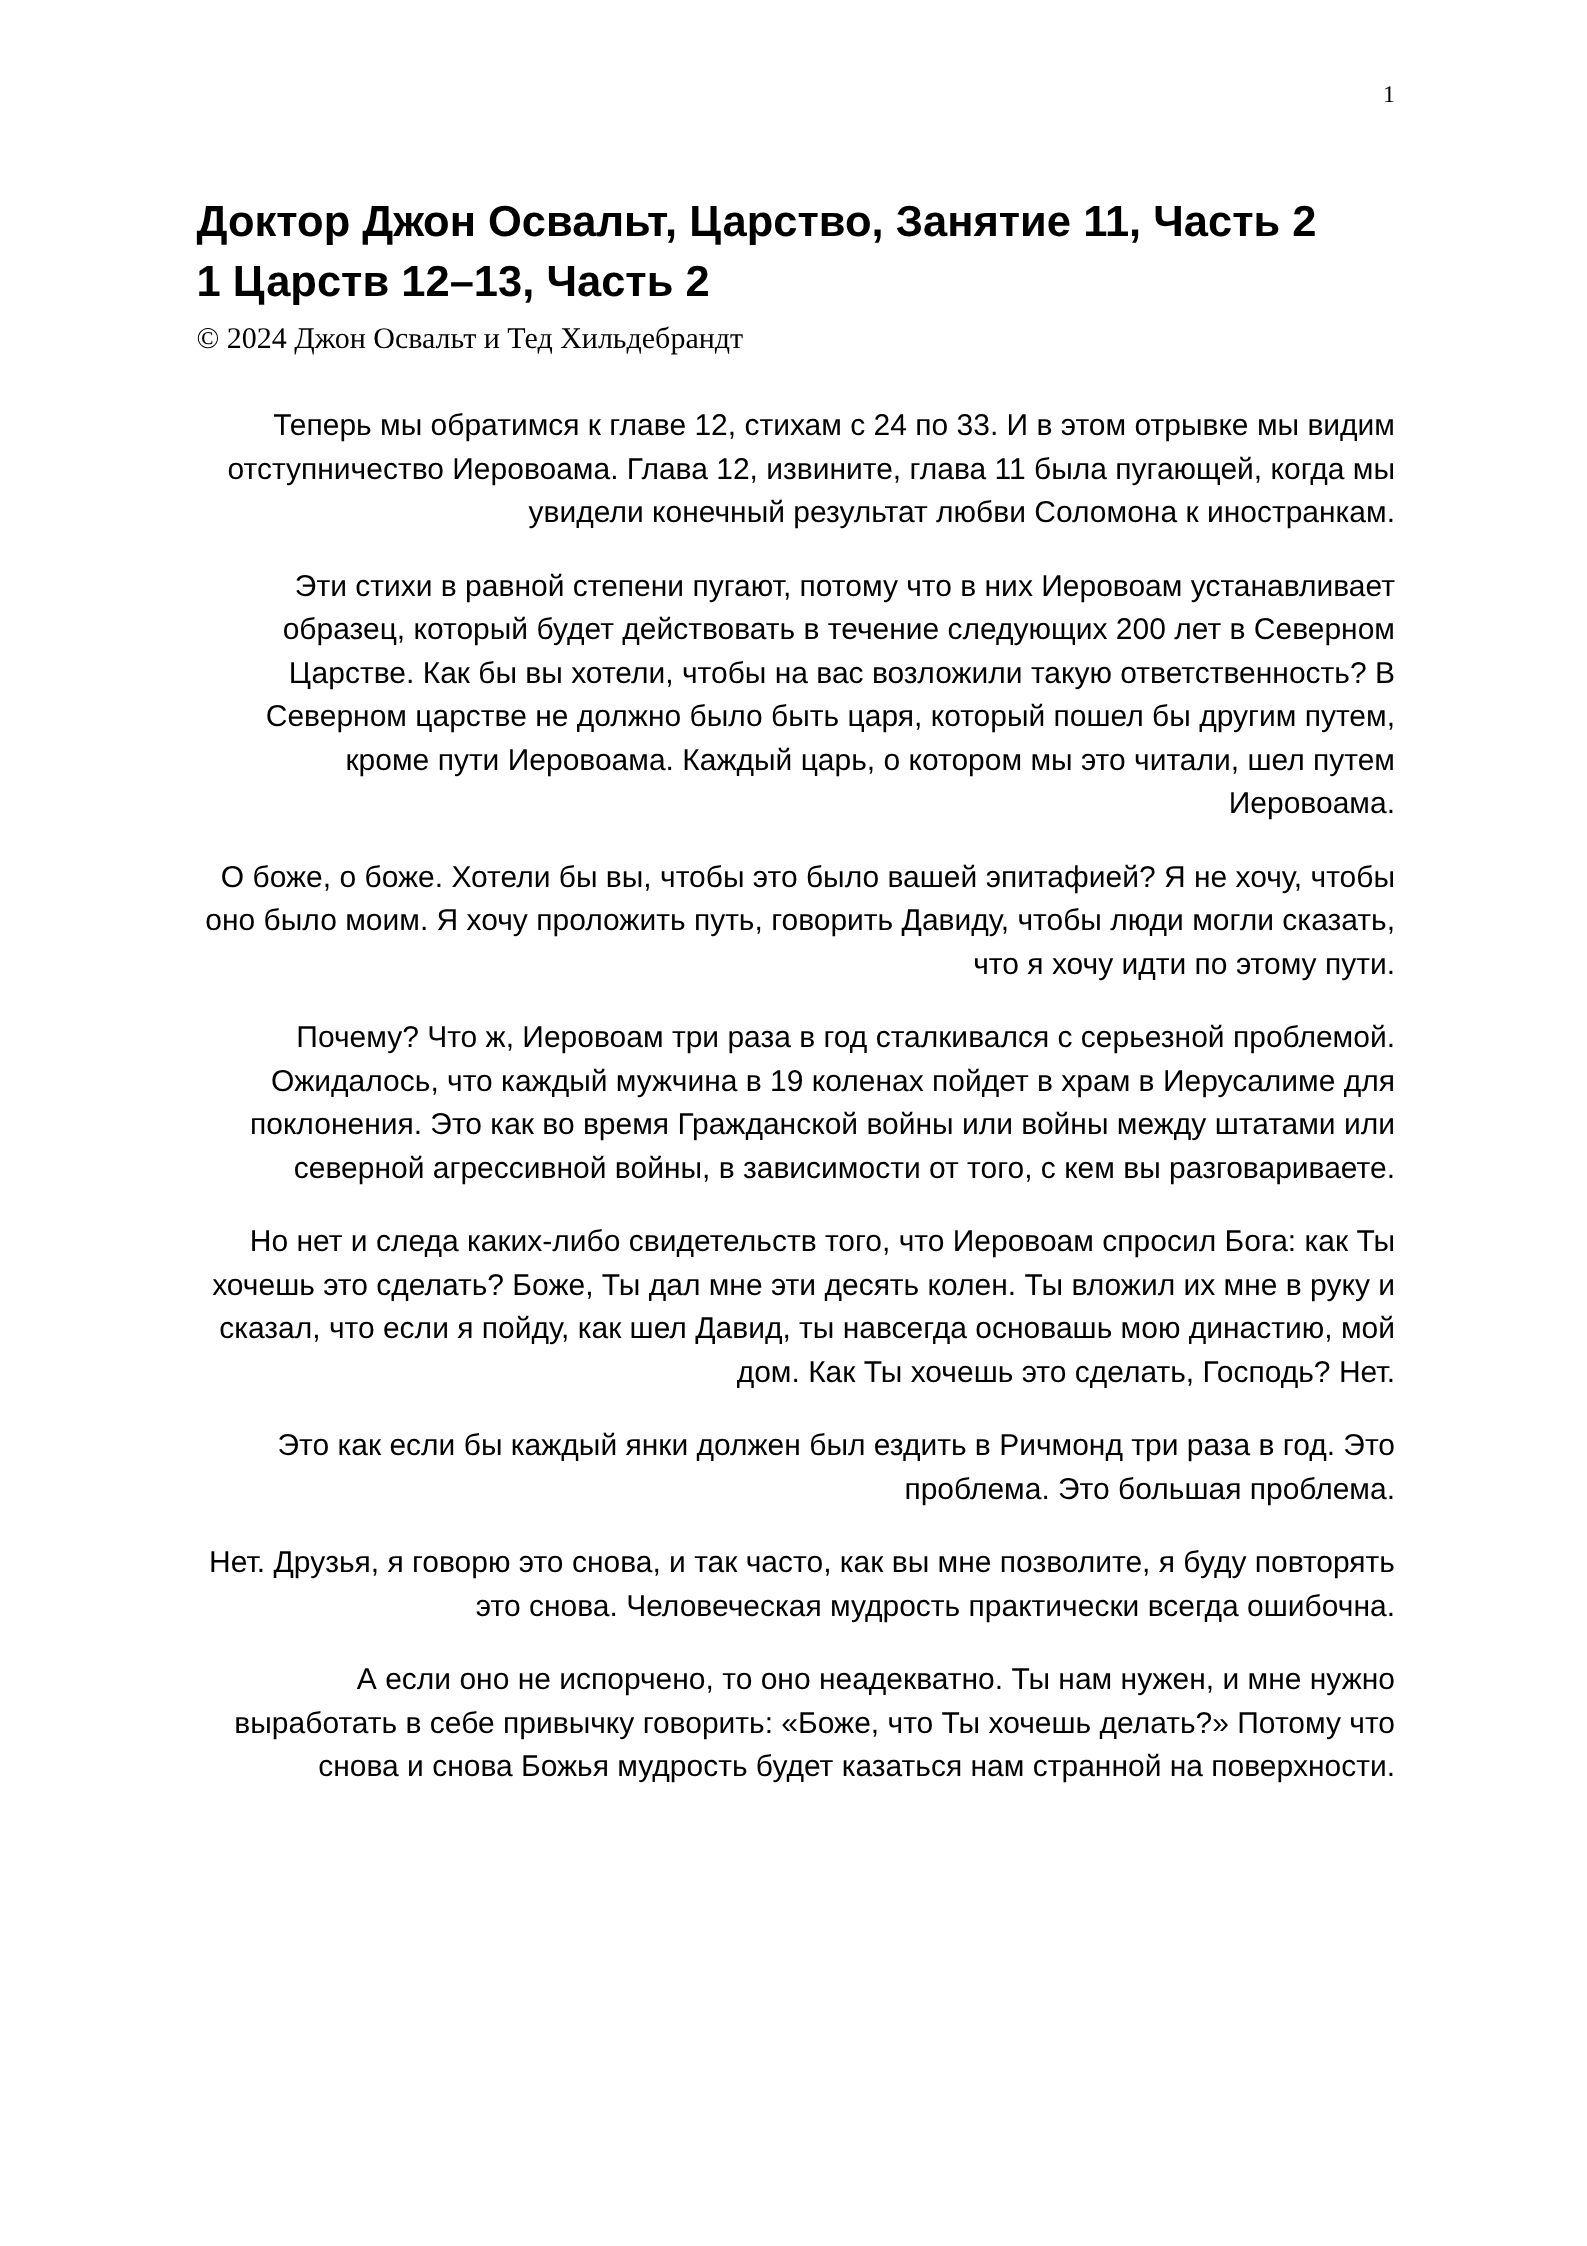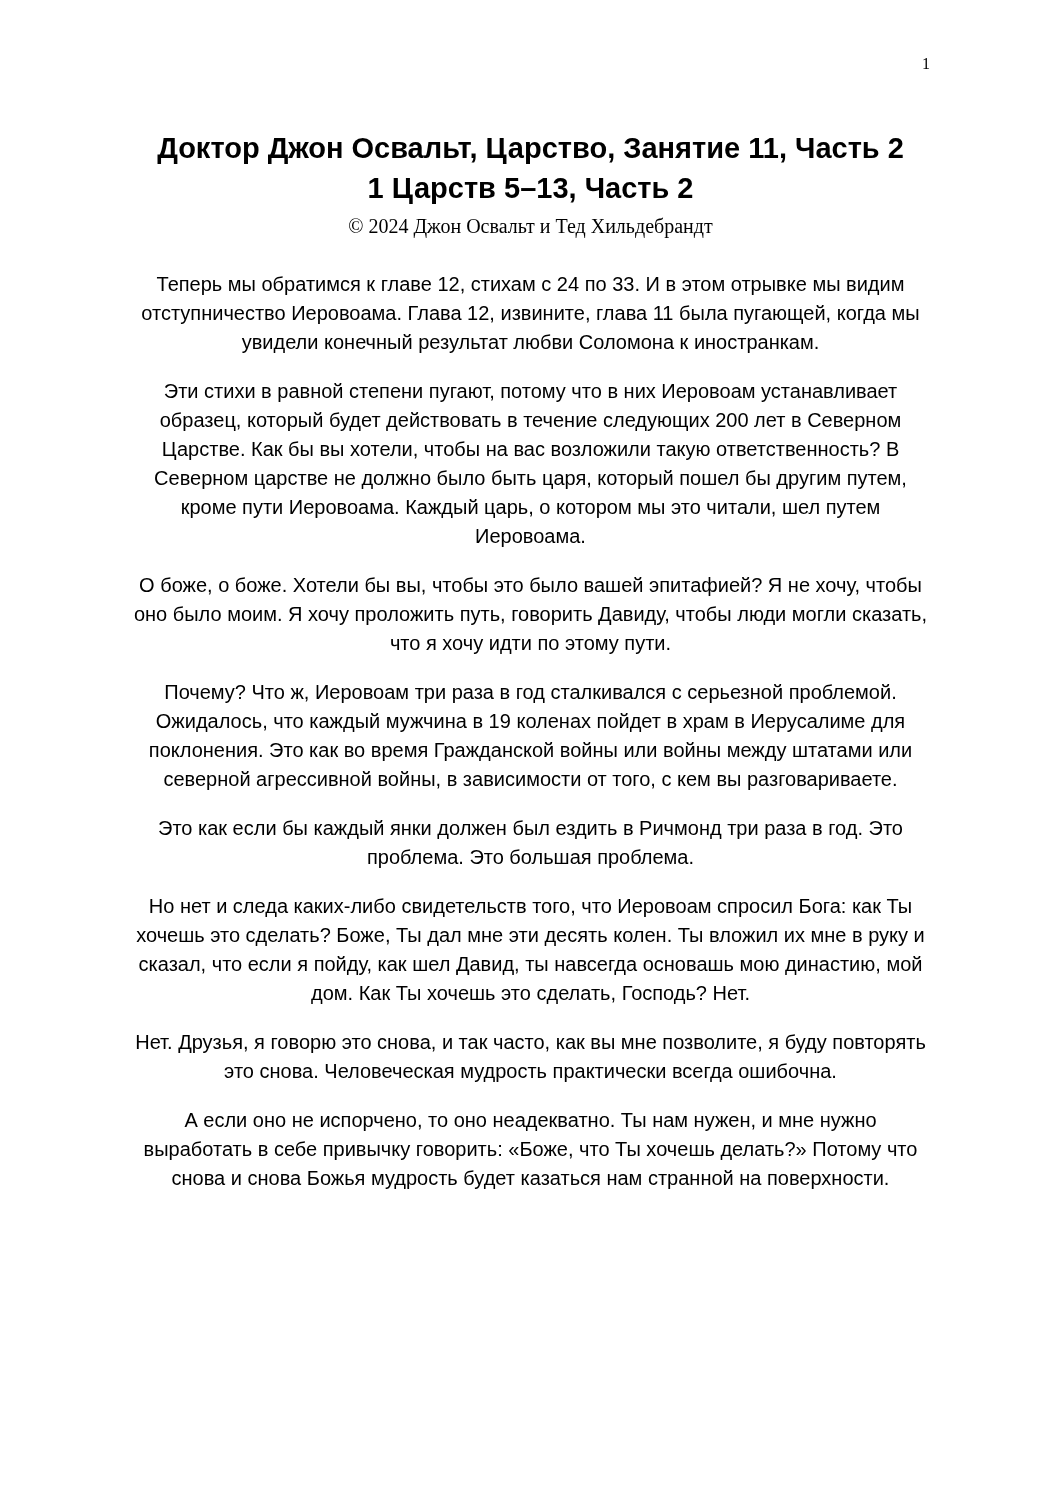--- a/index.html
+++ b/index.html
@@ -22,60 +22,59 @@
     background: #ffffff;
   }
   .page-number {
     text-align: right;
     font-family: "Liberation Serif", serif;
     font-size: 16px;
     line-height: 1;
     margin: 0 0 56px 0;
   }
   .doc-header {
-    text-align: center;
     margin: 0 0 30px 0;
   }
   .title-line {
     font-family: "Liberation Sans", sans-serif;
     font-weight: bold;
     font-size: 29px;
     line-height: 1.38;
   }
   .copyright-line {
     font-family: Liberation Serif, serif;
     font-size: 20px;
     line-height: 1.4;
     margin-top: 4px;
   }
   .body-text p {
     font-family: "Liberation Sans", sans-serif;
     font-size: 20px;
     line-height: 29px;
     margin: 0 0 20px 0;
-    text-align: center;
+    text-align: right;
   }
 </style>
 </head>
 <body>
 
 <div class="page">
 
   <div class="page-number">1</div>
 
   <div class="doc-header">
     <div class="title-line">Доктор Джон Освальт, Царство, Занятие 11, Часть 2</div>
-    <div class="title-line">1 Царств 5–13, Часть 2</div>
+    <div class="title-line">1 Царств 12–13, Часть 2</div>
     <div class="copyright-line">© 2024 Джон Освальт и Тед Хильдебрандт</div>
   </div>
 
   <div class="body-text">
     <p>Теперь мы обратимся к главе 12, стихам с 24 по 33. И в этом отрывке мы видим отступничество Иеровоама. Глава 12, извините, глава 11 была пугающей, когда мы увидели конечный результат любви Соломона к иностранкам.</p>
     <p>Эти стихи в равной степени пугают, потому что в них Иеровоам устанавливает образец, который будет действовать в течение следующих 200 лет в Северном Царстве. Как бы вы хотели, чтобы на вас возложили такую ответственность? В Северном царстве не должно было быть царя, который пошел бы другим путем, кроме пути Иеровоама. Каждый царь, о котором мы это читали, шел путем Иеровоама.</p>
     <p>О боже, о боже. Хотели бы вы, чтобы это было вашей эпитафией? Я не хочу, чтобы оно было моим. Я хочу проложить путь, говорить Давиду, чтобы люди могли сказать, что я хочу идти по этому пути.</p>
     <p>Почему? Что ж, Иеровоам три раза в год сталкивался с серьезной проблемой. Ожидалось, что каждый мужчина в 19 коленах пойдет в храм в Иерусалиме для поклонения. Это как во время Гражданской войны или войны между штатами или северной агрессивной войны, в зависимости от того, с кем вы разговариваете.</p>
+    <p>Но нет и следа каких-либо свидетельств того, что Иеровоам спросил Бога: как Ты хочешь это сделать? Боже, Ты дал мне эти десять колен. Ты вложил их мне в руку и сказал, что если я пойду, как шел Давид, ты навсегда основашь мою династию, мой дом. Как Ты хочешь это сделать, Господь? Нет.</p>
     <p>Это как если бы каждый янки должен был ездить в Ричмонд три раза в год. Это проблема. Это большая проблема.</p>
-    <p>Но нет и следа каких-либо свидетельств того, что Иеровоам спросил Бога: как Ты хочешь это сделать? Боже, Ты дал мне эти десять колен. Ты вложил их мне в руку и сказал, что если я пойду, как шел Давид, ты навсегда основашь мою династию, мой дом. Как Ты хочешь это сделать, Господь? Нет.</p>
     <p>Нет. Друзья, я говорю это снова, и так часто, как вы мне позволите, я буду повторять это снова. Человеческая мудрость практически всегда ошибочна.</p>
     <p>А если оно не испорчено, то оно неадекватно. Ты нам нужен, и мне нужно выработать в себе привычку говорить: «Боже, что Ты хочешь делать?» Потому что снова и снова Божья мудрость будет казаться нам странной на поверхности.</p>
   </div>
 
 </div>
 
 </body></html>

